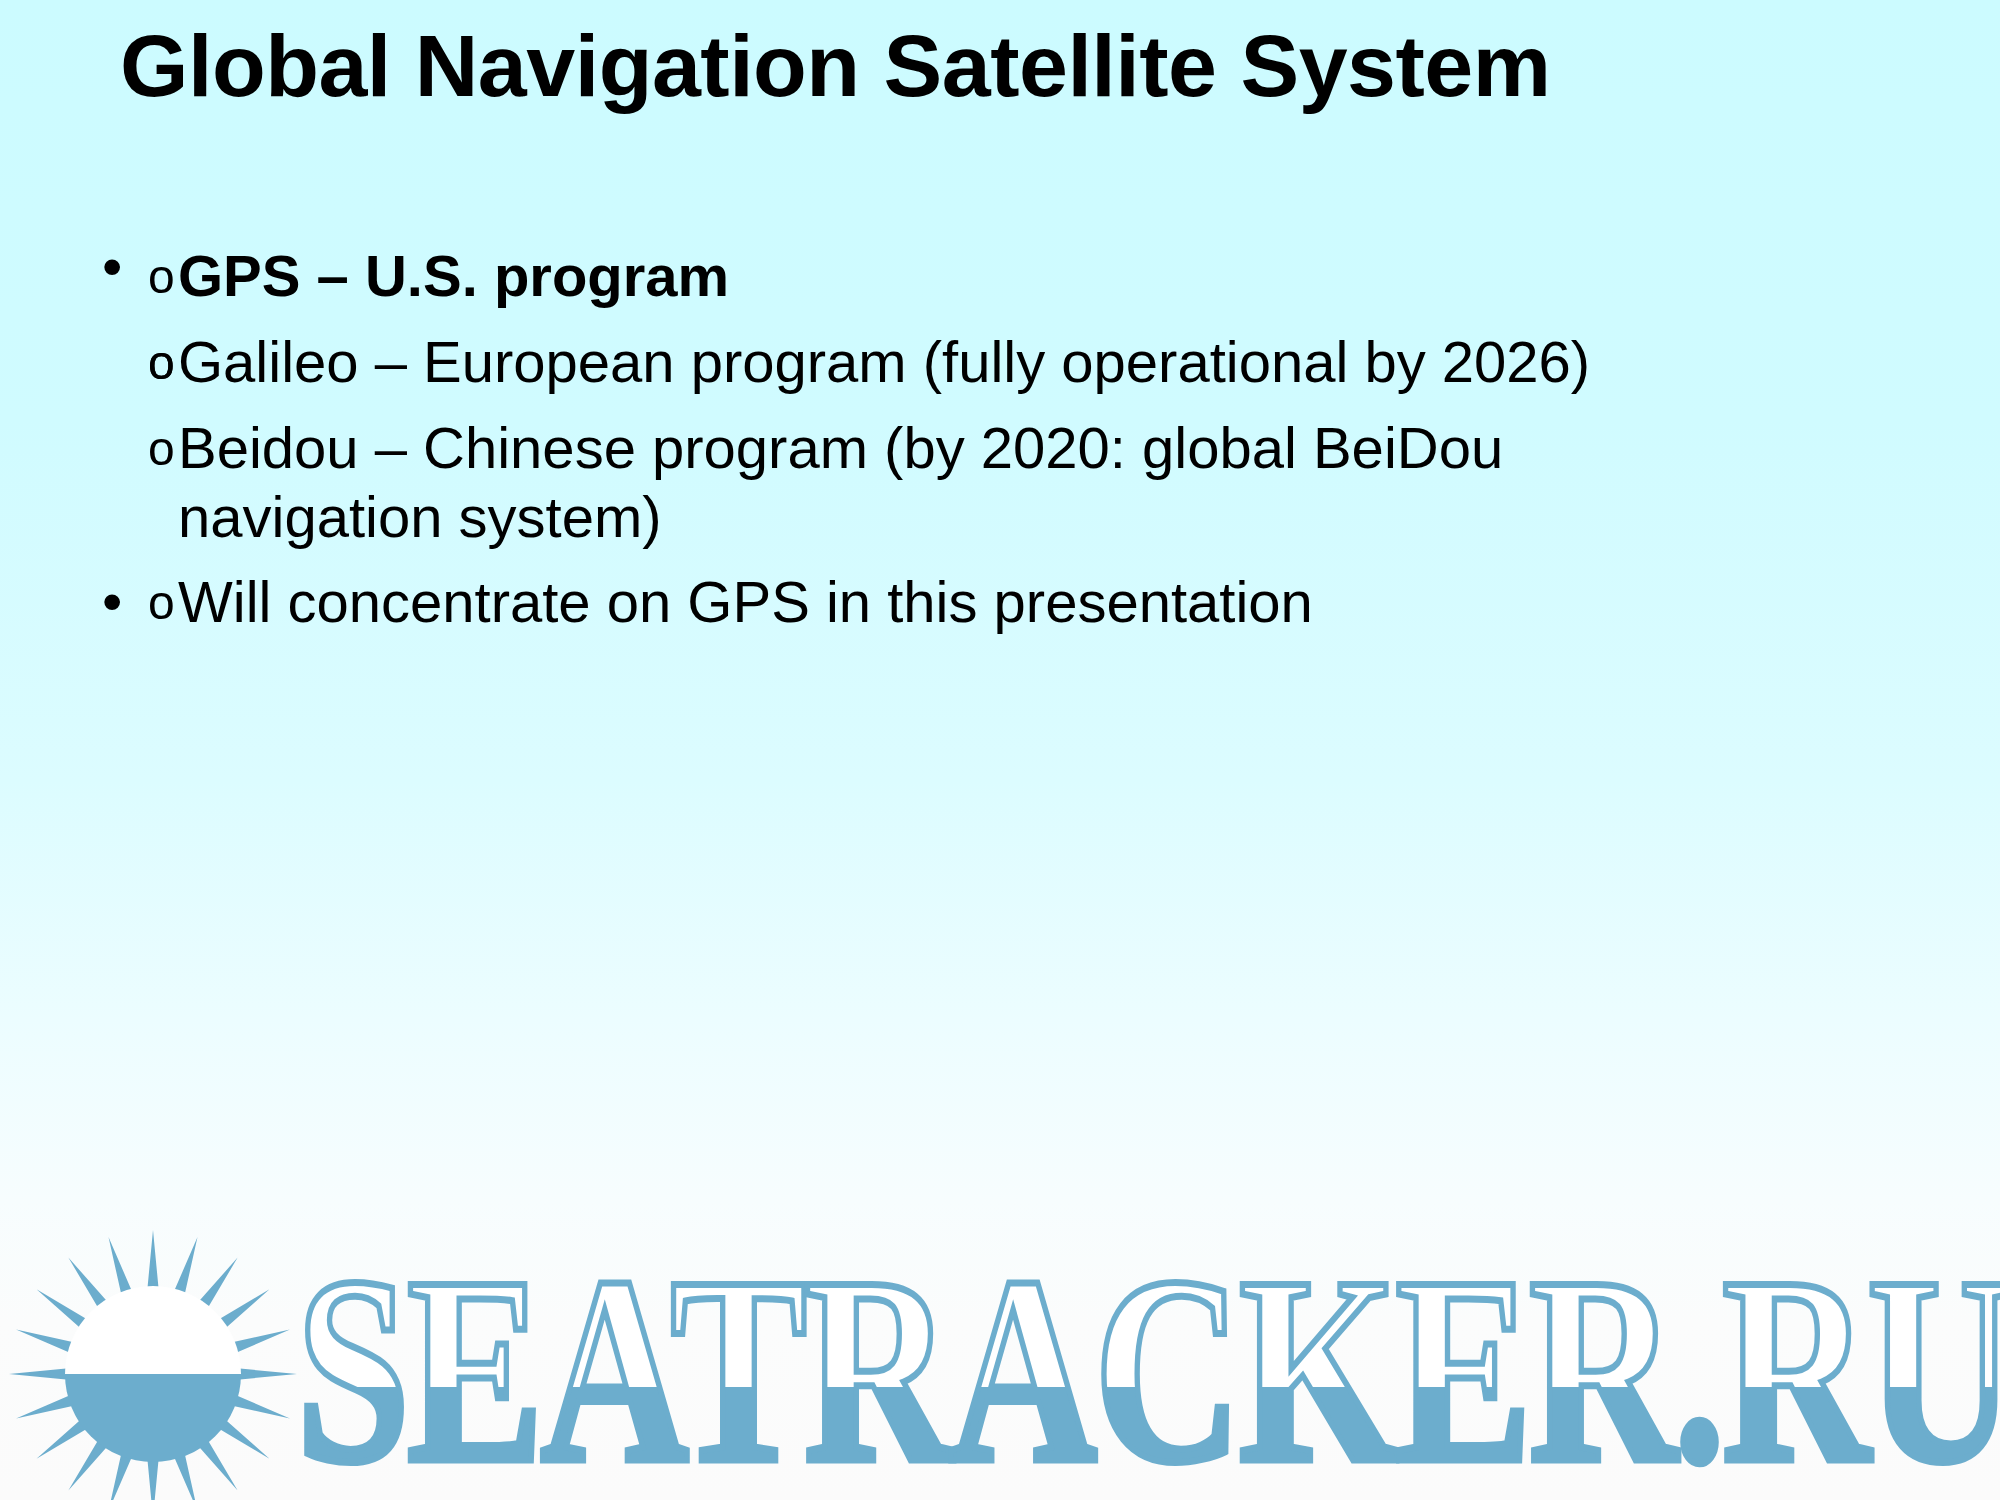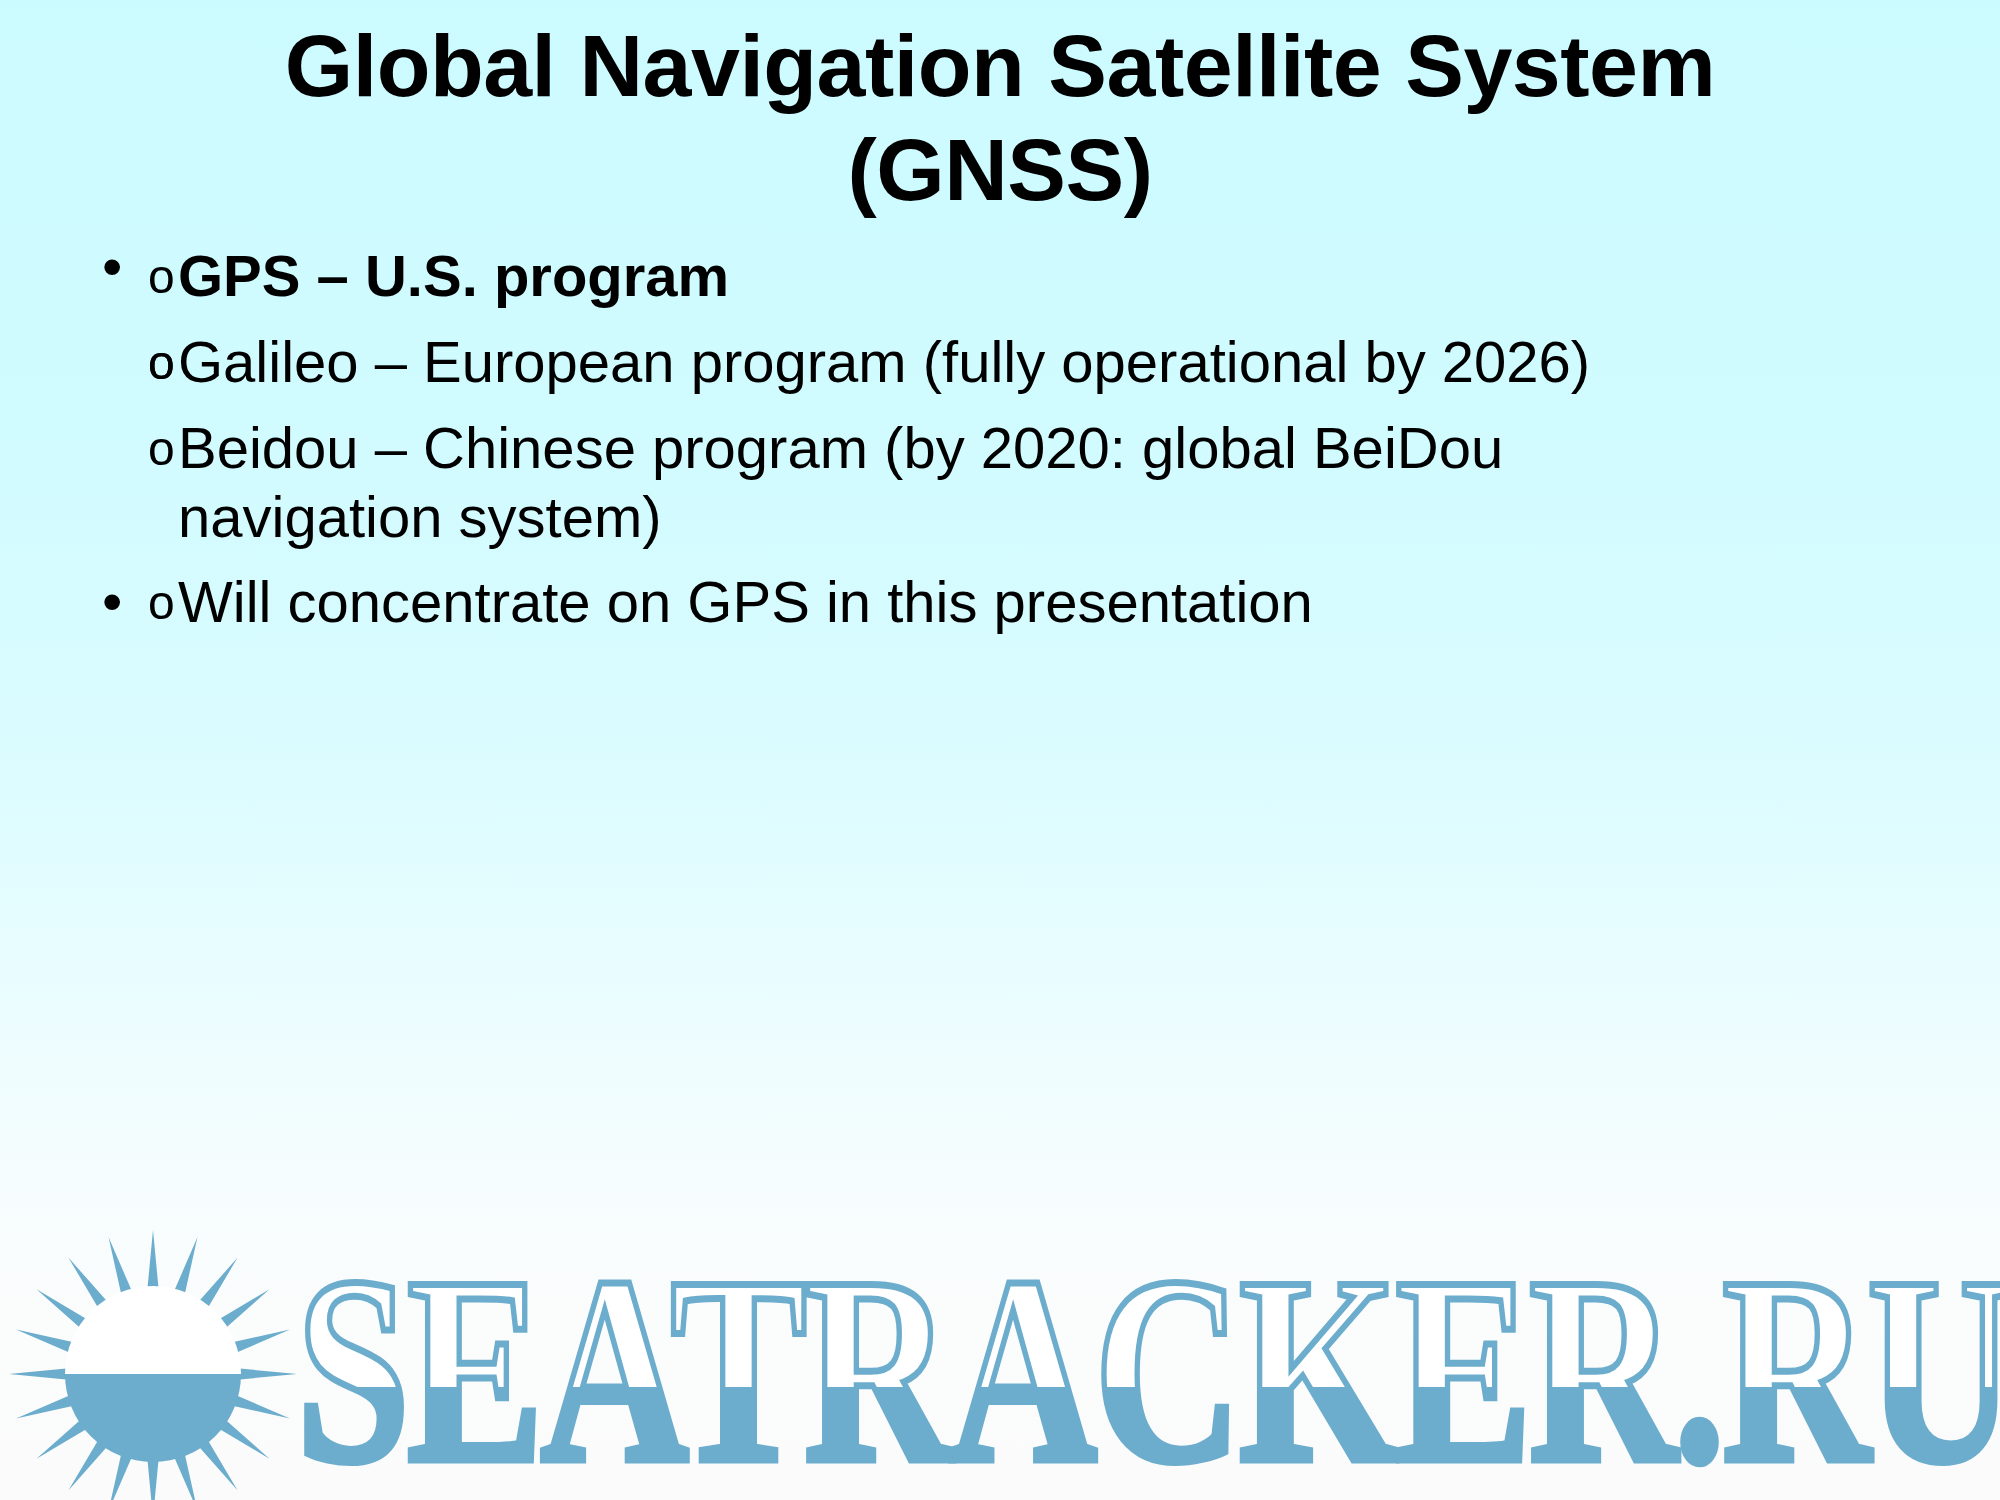--- a/index.html
+++ b/index.html
@@ -29,21 +29,20 @@
         #fbfbfb 100%);
     overflow: hidden;
   }
 
   
   #title {
     position: absolute;
     left: 0;
     top: 14px;
     width: 2000px;
-    text-align: center;
     font-size: 88px;
     line-height: 1.18;
     font-weight: bold;
     color: #000000;
     letter-spacing: -0.5px;
     padding: 0 120px;
     box-sizing: border-box;
   }
   #title .ttl-line {
     display: block;
@@ -119,21 +118,20 @@
     height: 268px;
   }
 </style>
 </head>
 <body>
 
 <div id="slide">
 
   <div id="title">
     <span class="ttl-line">Global Navigation Satellite System</span>
-    <span class="ttl-line">(GNSS)</span>
   </div>
 
   <div id="body">
 
     <div class="lvl1">
       <span class="marker">•</span>
     </div>
 
     <div class="lvl2 bold">
       <span class="marker">o</span>

